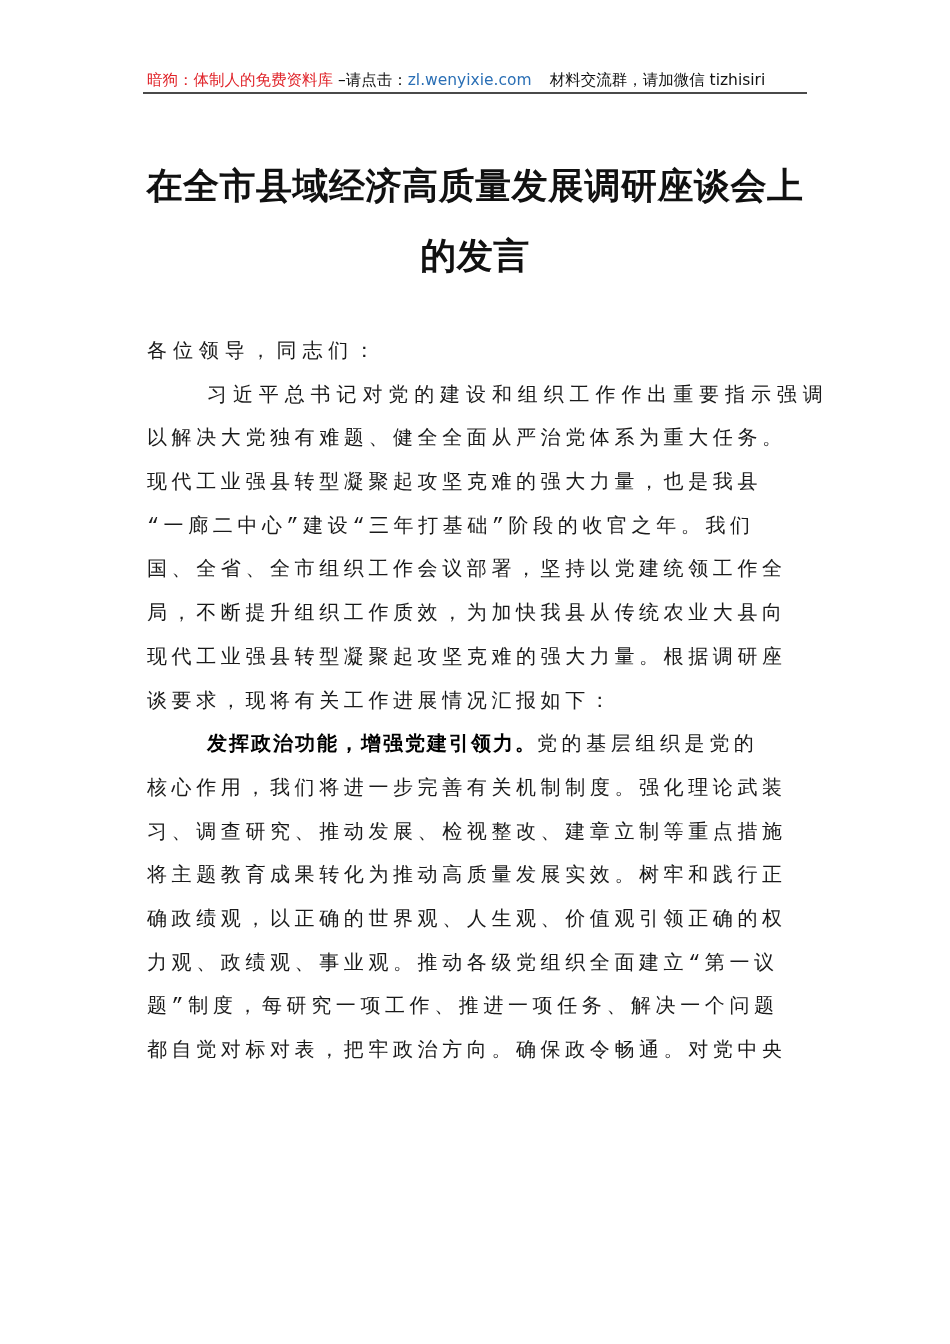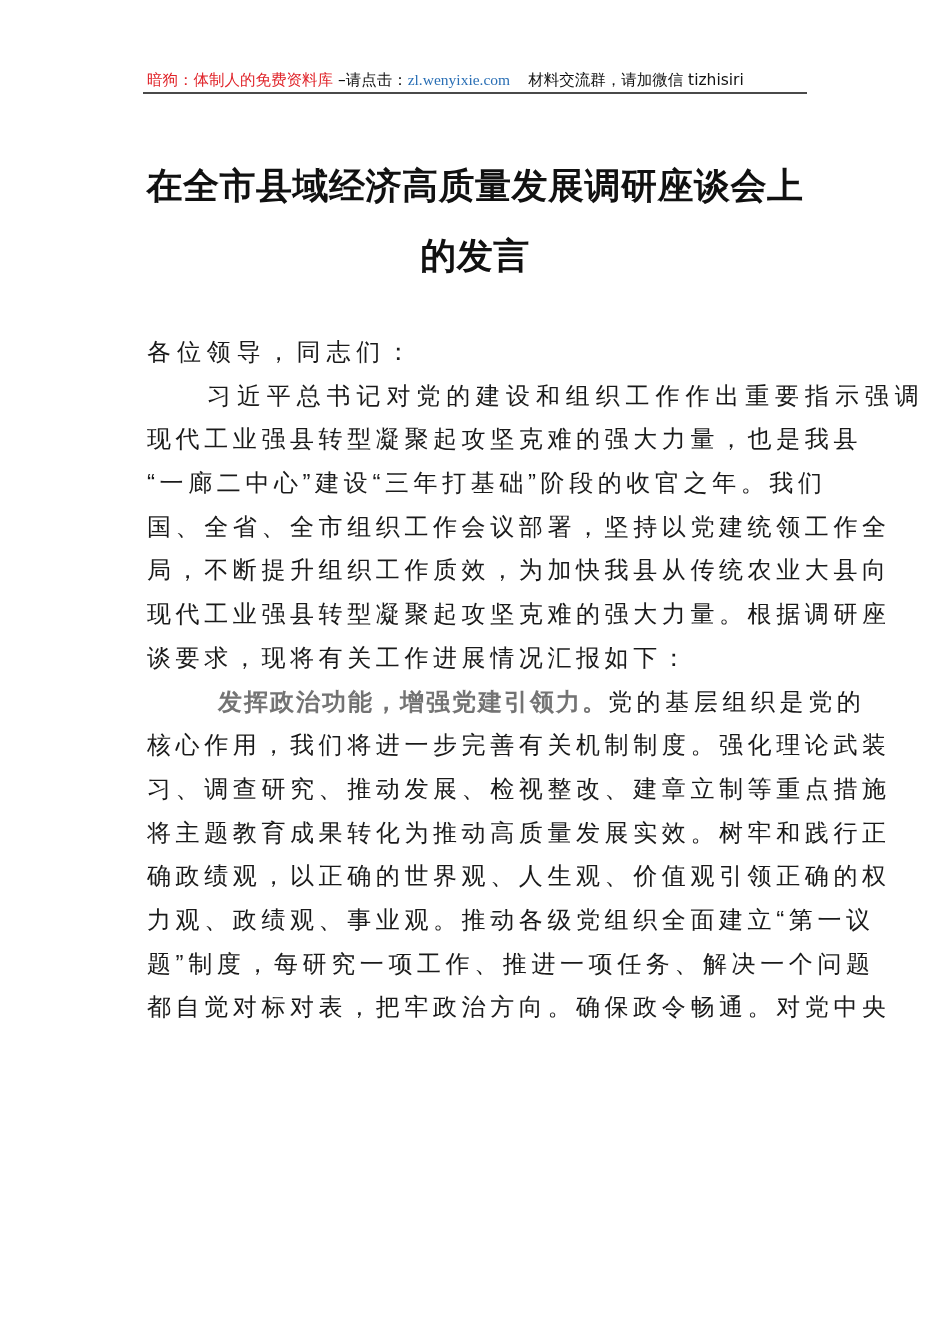--- a/index.html
+++ b/index.html
@@ -4,60 +4,61 @@
 <style>
   html, body { margin: 0; padding: 0; background: #ffffff; }
   body { width: 950px; height: 1344px; position: relative; overflow: hidden; }
   .page { position: absolute; left: 0; top: 0; width: 950px; height: 1344px; background: #fff; }
   .header {
     position: absolute; left: 147px; top: 68px; width: 658px; height: 24px;
     font-family: "DejaVu Sans", sans-serif; font-size: 15.5px; line-height: 24px;
     white-space: nowrap; color: #111;
   }
   .header .red { color: #e0242a; }
-  .header .blue { color: #2a6fb5; font-family: Liberation Serif, serif; }
+  .header .blue { color: #2a6fb5; }
   .header .gap { display: inline-block; width: 18px; }
   .rule {
     position: absolute; left: 143px; top: 92px; width: 664px; height: 2px; background: #4a4a4a;
   }
   .title {
     position: absolute; left: 140px; width: 670px; text-align: center;
     font-family: Liberation Mono, monospace; font-weight: bold; font-size: 36px; color: #111;
     letter-spacing: 0.5px; white-space: nowrap;
   }
   .title.l1 { top: 162px; }
   .title.l2 { top: 232px; }
   .body {
     position: absolute; left: 147px; top: 330px; width: 660px;
-    font-family: Liberation Sans, sans-serif; font-size: 24px; color: #1a1a1a;
+    font-family: Liberation Mono, monospace; font-size: 20px; color: #1a1a1a;
   }
   .line {
     height: 43.7px; line-height: 43.7px; white-space: nowrap;
     letter-spacing: 5.9px;
   }
   .line.indent { padding-left: 60px; }
-  .bold { font-weight: bold; letter-spacing: 2px; color: #737373; margin-left: 11px; }
+  .bold { font-weight: bold; letter-spacing: 2px; color: #000000; }
 </style>
 </head>
 <body>
 
 <div class="page">
 
   <div class="header">
     <span class="red">暗狗：体制人的免费资料库</span><span> –请点击：</span><span class="blue">zl.wenyixie.com</span><span class="gap"></span><span>材料交流群，请加微信 tizhisiri</span>
   </div>
   <div class="rule"></div>
 
   <div class="title l1">在全市县域经济高质量发展调研座谈会上</div>
   <div class="title l2">的发言</div>
 
   <div class="body">
     <div class="line">各位领导，同志们：</div>
 
     <div class="line indent">习近平总书记对党的建设和组织工作作出重要指示强调</div>
+    <div class="line" style="letter-spacing:4.6px">以解决大党独有难题、健全全面从严治党体系为重大任务。</div>
     <div class="line" style="letter-spacing:4.6px">现代工业强县转型凝聚起攻坚克难的强大力量，也是我县</div>
     <div class="line" style="letter-spacing:4.6px">“一廊二中心”建设“三年打基础”阶段的收官之年。我们</div>
     <div class="line" style="letter-spacing:4.6px">国、全省、全市组织工作会议部署，坚持以党建统领工作全</div>
     <div class="line" style="letter-spacing:4.6px">局，不断提升组织工作质效，为加快我县从传统农业大县向</div>
     <div class="line" style="letter-spacing:4.6px">现代工业强县转型凝聚起攻坚克难的强大力量。根据调研座</div>
     <div class="line" style="letter-spacing:4.6px">谈要求，现将有关工作进展情况汇报如下：</div>
 
     <div class="line indent" style="letter-spacing:2px">
       <span class="bold">发挥政治功能，增强党建引领力。</span><span style="letter-spacing:4.6px">党的基层组织是党的</span>
     </div>

